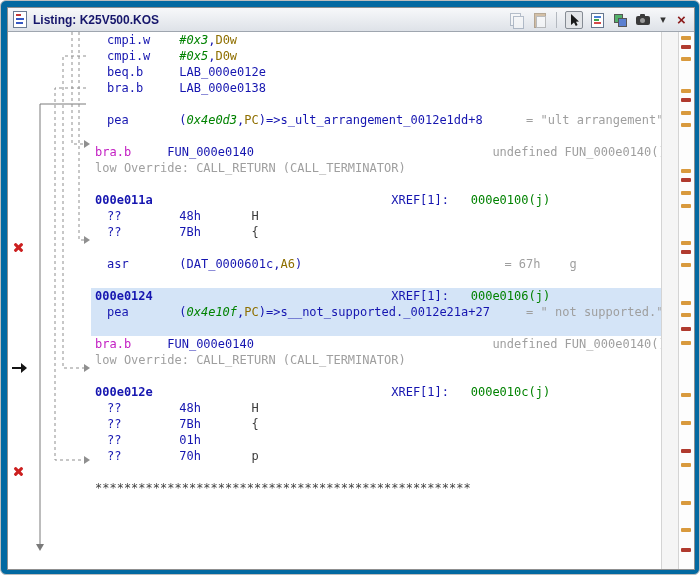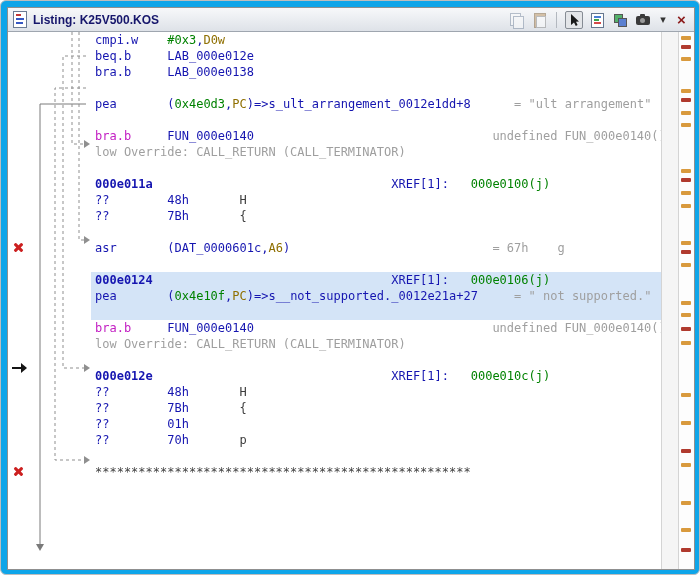--- a/index.html
+++ b/index.html
@@ -3,21 +3,21 @@
 <meta charset="utf-8">
 <style>
   :root{
     --c-mn:#1515b0; --c-flow:#c320c3; --c-lbl:#1515b0; --c-addr:#1515b0; --c-sep:#1515b0;
     --c-sc:#008200; --c-reg:#8f6f00; --c-xrefl:#1515b0; --c-xref:#008200; --c-cmt:#9f9f9f;
     --c-byte:#1515b0; --c-char:#3c3c3c; --c-plate:#3f3f3f; --c-highlight:#d4e4f7;
     --c-error:#cc2020; --c-orange_mark:#d99a3d; --c-red_mark:#b03a2e;
   }
   html,body{margin:0;padding:0;}
   body{width:700px;height:575px;font-family:"Liberation Sans",sans-serif;background:#ffffff;}
-  .frame{width:700px;height:575px;box-sizing:border-box;background:#0ea5e9;padding:6px;border-radius:6px;border:1px solid #bdbdbd;}
+  .frame{width:700px;height:575px;box-sizing:border-box;background:#0369a1;padding:6px;border-radius:6px;border:1px solid #bdbdbd;}
   .win{position:relative;width:688px;height:563px;box-sizing:border-box;border:1px solid #8f8f8f;background:#fff;overflow:hidden;}
   
   .titlebar{position:absolute;left:0;top:0;right:0;height:23px;border-bottom:1px solid #9fa6af;
     background:linear-gradient(#f7f8fa,#dee2e8);display:flex;align-items:center;padding:0 5px;box-sizing:content-box;}
   .t-icon{position:relative;width:12px;height:15px;background:#fff;border:1px solid #6b7b94;margin-right:6px;flex:0 0 auto;}
   .t-icon i{position:absolute;left:2px;height:2px;width:8px;}
   .t-icon i:nth-child(1){top:2px;background:#c33636;width:5px;}
   .t-icon i:nth-child(2){top:6px;background:#3657c3;}
   .t-icon i:nth-child(3){top:10px;background:#3657c3;width:7px;}
   .t-title{font-size:12px;font-weight:bold;color:#16166b;white-space:nowrap;}
@@ -51,26 +51,26 @@
   .err-x::before,.err-x::after{content:"";position:absolute;left:0;top:4px;width:11px;height:3px;background:var(--c-error);border-radius:1px;}
   .err-x::before{transform:rotate(45deg);}
   .err-x::after{transform:rotate(-45deg);}
   .cur-arrow{position:absolute;left:3px;width:18px;height:16px;}
   .cur-arrow::before{content:"";position:absolute;left:1px;top:7px;width:10px;height:2px;background:#141414;}
   .cur-arrow::after{content:"";position:absolute;left:10px;top:3px;width:0;height:0;border-left:6px solid #141414;border-top:5px solid transparent;border-bottom:5px solid transparent;}
   .flow{position:absolute;left:0;top:0;pointer-events:none;}
   .lines{position:absolute;left:83px;top:0;right:31px;bottom:0;overflow:hidden;}
   .line{height:16px;line-height:16px;white-space:pre;font-family:"DejaVu Sans Mono",monospace;font-size:12px;padding-left:4px;color:#222;}
   .line.hl{background:var(--c-highlight);}
-  .k-mn{color:var(--c-mn);}
+  .k-mn{color:var(--c-mn);margin-left:12px;}
   .k-flow{color:var(--c-flow);}
   .k-lbl{color:var(--c-lbl);}
   .k-addr{color:var(--c-addr);font-weight:bold;}
   .k-sep{color:var(--c-sep);}
-  .k-sc{color:var(--c-sc);}
+  .k-sc{color:var(--c-sc);font-style:italic;}
   .k-reg{color:var(--c-reg);text-align:right;}
   .k-xrefl{color:var(--c-xrefl);}
   .k-xref{color:var(--c-xref);}
   .k-cmt{color:var(--c-cmt);}
   .k-byte{color:var(--c-byte);}
   .k-char{color:var(--c-char);}
   .k-plate{color:var(--c-plate);}
   .scrollbar{position:absolute;top:0;bottom:0;right:15px;width:16px;background:#f5f5f5;border-left:1px solid #d4d4d4;border-right:1px solid #d4d4d4;}
   .overview{position:absolute;top:0;bottom:0;right:0;width:15px;background:#fdfdfd;}
   .ov-mark{position:absolute;left:2px;width:10px;height:4px;border-radius:1px;}
@@ -146,20 +146,21 @@
 
         <path d="M 64 0 L 64 112 L 76 112" fill="none" stroke="#8f8f8f" stroke-width="1" stroke-dasharray="3,3"></path>
         <polygon points="76,108 76,116 82,112" fill="#8f8f8f"></polygon>
 
         <path d="M 71 0 L 71 208 L 76 208" fill="none" stroke="#8f8f8f" stroke-width="1" stroke-dasharray="3,3"></path>
         <polygon points="76,204 76,212 82,208" fill="#8f8f8f"></polygon>
       </svg>
 
       <div class="lines">
           <div class="line"><span class="k-mn">cmpi.w</span>    <span class="k-sc">#0x3</span><span class="k-sep">,</span><span class="k-reg">D0w</span></div>
+          <div class="line"><span class="k-mn">cmpi.w</span>    <span class="k-sc">#0x5</span><span class="k-sep">,</span><span class="k-reg">D0w</span></div>
           <div class="line"><span class="k-mn">beq.b</span>     <span class="k-lbl">LAB_000e012e</span></div>
           <div class="line"><span class="k-mn">bra.b</span>     <span class="k-lbl">LAB_000e0138</span></div>
           <div class="line"></div>
           <div class="line"><span class="k-mn">pea</span>       <span class="k-sep">(</span><span class="k-sc">0x4e0d3</span><span class="k-sep">,</span><span class="k-reg">PC</span><span class="k-sep">)=&gt;</span><span class="k-lbl">s_ult_arrangement_0012e1dd+8</span>      <span class="k-cmt">= "ult arrangement"</span></div>
           <div class="line"></div>
           <div class="line"><span class="k-flow">bra.b</span>     <span class="k-lbl">FUN_000e0140</span>                                 <span class="k-cmt">undefined FUN_000e0140()</span></div>
           <div class="line"><span class="k-cmt">low Override: CALL_RETURN (CALL_TERMINATOR)</span></div>
           <div class="line"></div>
           <div class="line"><span class="k-addr">000e011a</span>                                 <span class="k-xrefl">XREF[1]:</span>   <span class="k-xref">000e0100(j)</span></div>
           <div class="line"><span class="k-mn">??</span>        <span class="k-byte">48h</span>       <span class="k-char">H</span></div>

